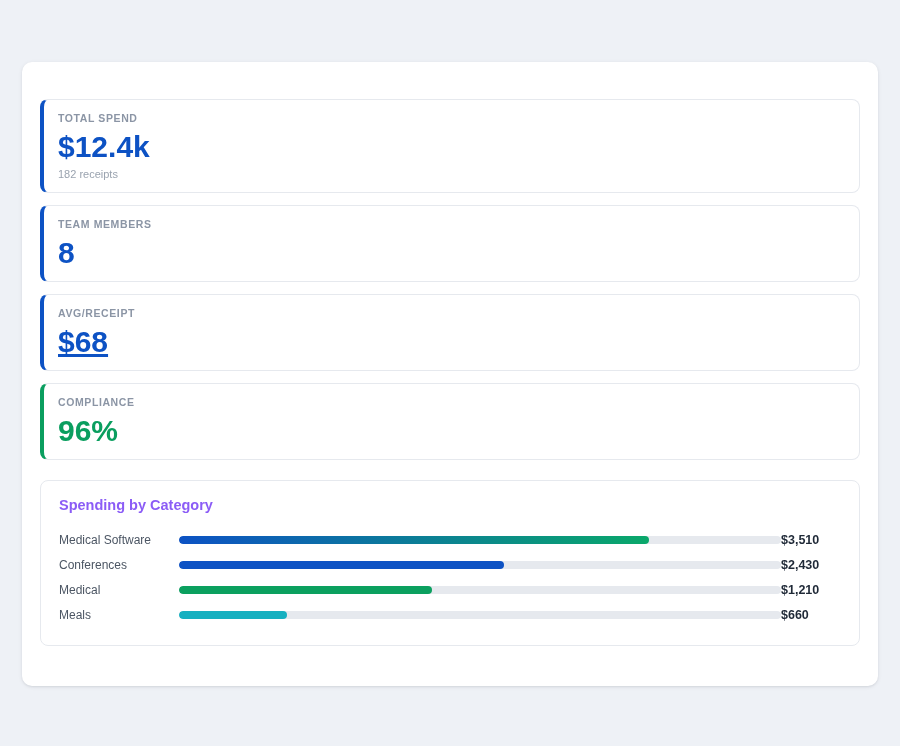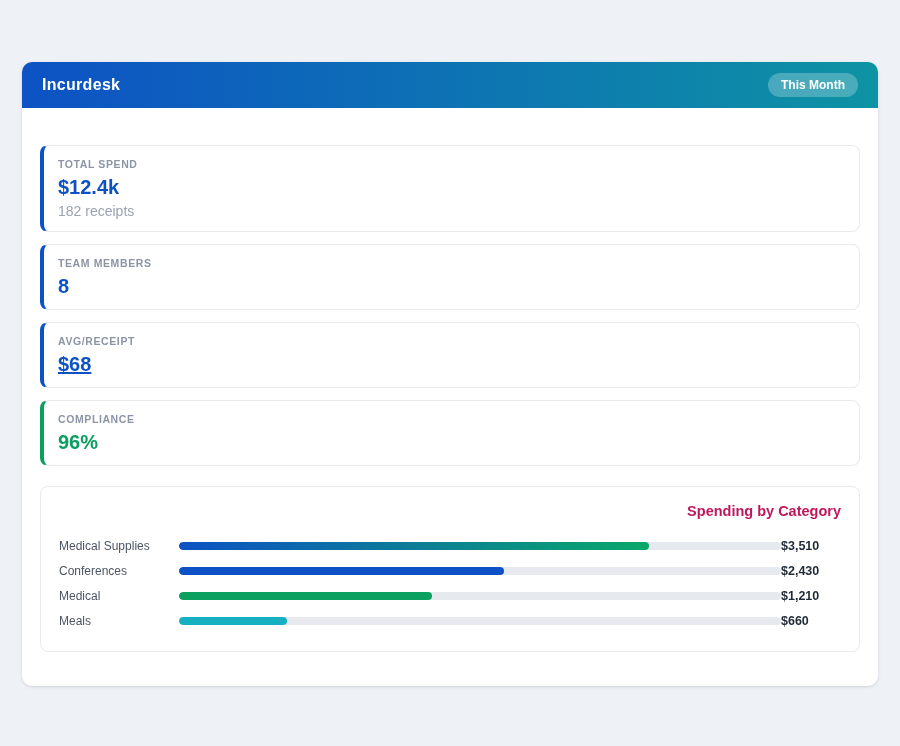--- a/index.html
+++ b/index.html
@@ -57,43 +57,42 @@
     margin-bottom: 12px;
   }
   .stat-label {
     font-size: 10.5px;
     font-weight: bold;
     color: #8b95a5;
     letter-spacing: 0.6px;
     text-transform: uppercase;
   }
   .stat-value {
-    font-size: 20px;
+    font-size: 30px;
     font-weight: bold;
     margin-top: 6px;
     line-height: 1.1;
   }
   .stat-sub {
-    font-size: 14px;
+    font-size: 11px;
     color: #9aa3af;
     margin-top: 5px;
   }
   .spend-card {
     background: #ffffff;
     border: 1px solid #e6e9ee;
     border-radius: 8px;
     padding: 16px 18px 18px 18px;
     margin-top: 20px;
   }
   .spend-title {
     font-size: 14.5px;
     font-weight: bold;
-    color: #be185d;
+    color: #8b5cf6;
     margin-bottom: 14px;
-    text-align: right;
   }
   .cat-row {
     display: flex;
     align-items: center;
     height: 25px;
   }
   .cat-label {
     width: 120px;
     flex: 0 0 120px;
     font-size: 12px;
@@ -117,24 +116,20 @@
     font-size: 12.5px;
     font-weight: bold;
     color: #1f2937;
   }
 </style>
 </head>
 <body>
 
 <div class="app-card">
 
-  <div class="app-header">
-    <div class="app-title">Incurdesk</div>
-    <button class="badge-pill">This Month</button>
-  </div>
 
   <div class="app-content">
 
     <div>
         <div class="stat-card" style="border-left-color: rgb(13, 82, 196);">
           <div class="stat-label">TOTAL SPEND</div>
           <div class="stat-value" style="color: rgb(13, 82, 196);">$12.4k</div>
           <div class="stat-sub">182 receipts</div>
         </div>
         <div class="stat-card" style="border-left-color: rgb(13, 82, 196);">
@@ -148,21 +143,21 @@
         <div class="stat-card" style="border-left-color: rgb(10, 158, 95);">
           <div class="stat-label">COMPLIANCE</div>
           <div class="stat-value" style="color: rgb(10, 158, 95);">96%</div>
         </div>
       </div>
 
     <div class="spend-card">
       <div class="spend-title">Spending by Category</div>
       <div>
           <div class="cat-row">
-            <div class="cat-label">Medical Supplies</div>
+            <div class="cat-label">Medical Software</div>
             <div class="cat-track">
               <div class="cat-fill" style="width: 78%; background: linear-gradient(90deg, rgb(13, 82, 196), rgb(10, 168, 106));"></div>
             </div>
             <div class="cat-value">$3,510</div>
           </div>
           <div class="cat-row">
             <div class="cat-label">Conferences</div>
             <div class="cat-track">
               <div class="cat-fill" style="width: 54%; background: rgb(13, 82, 196);"></div>
             </div>

